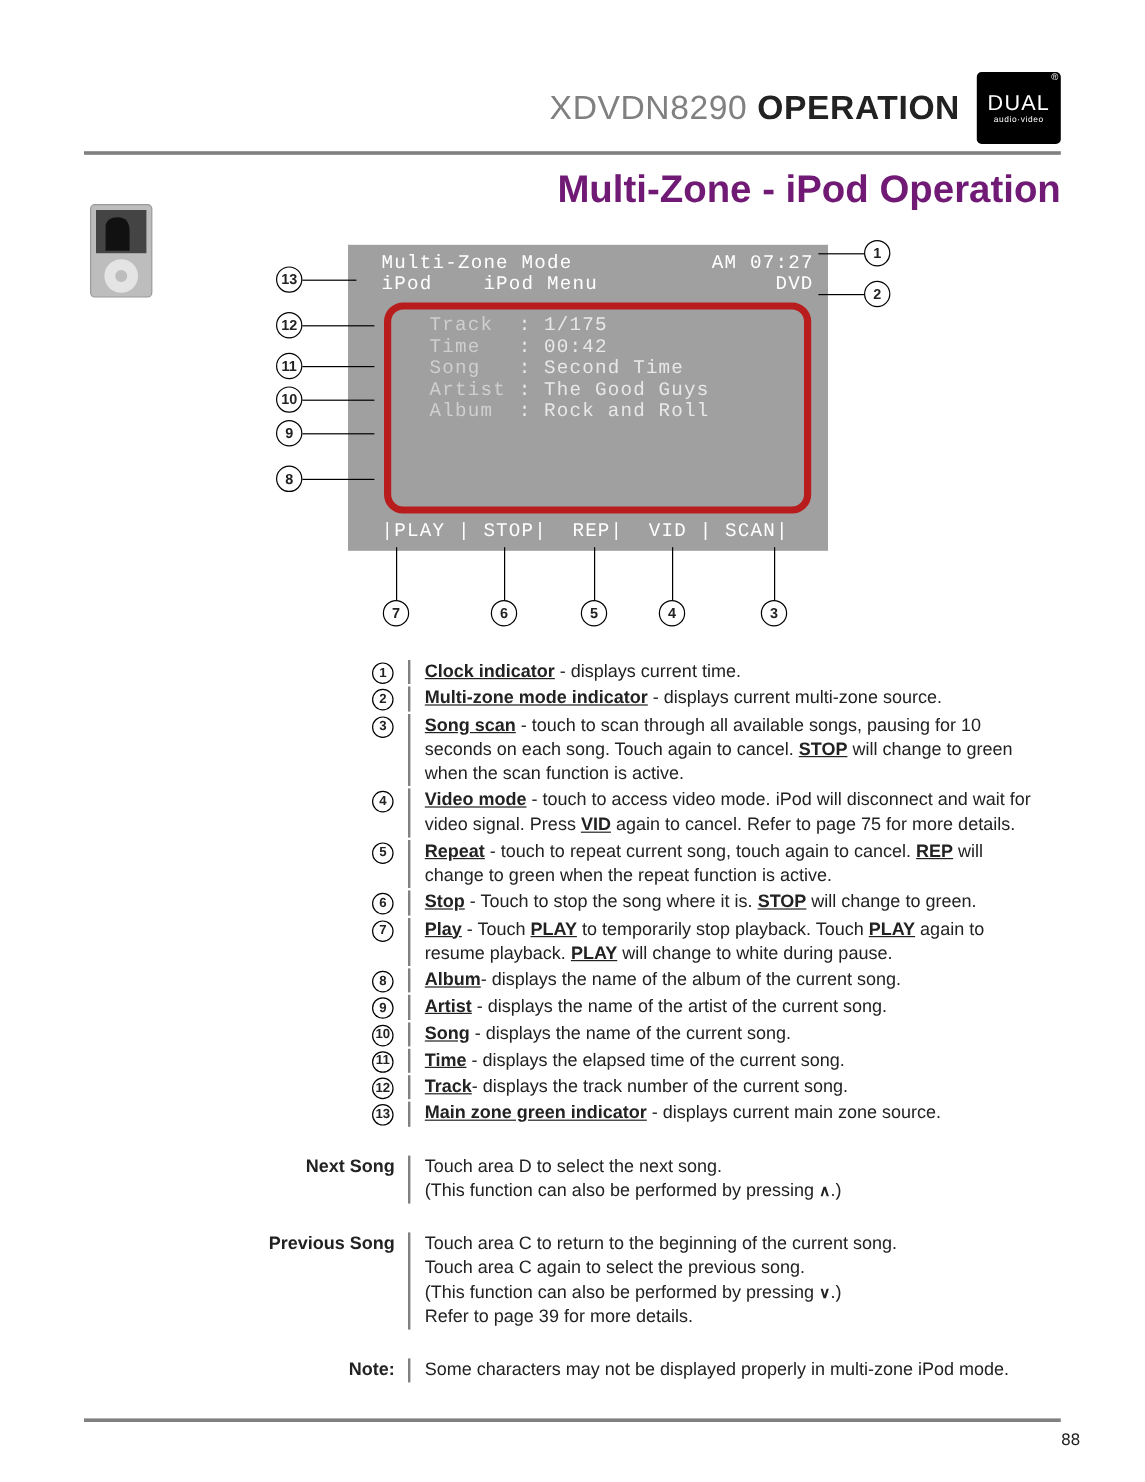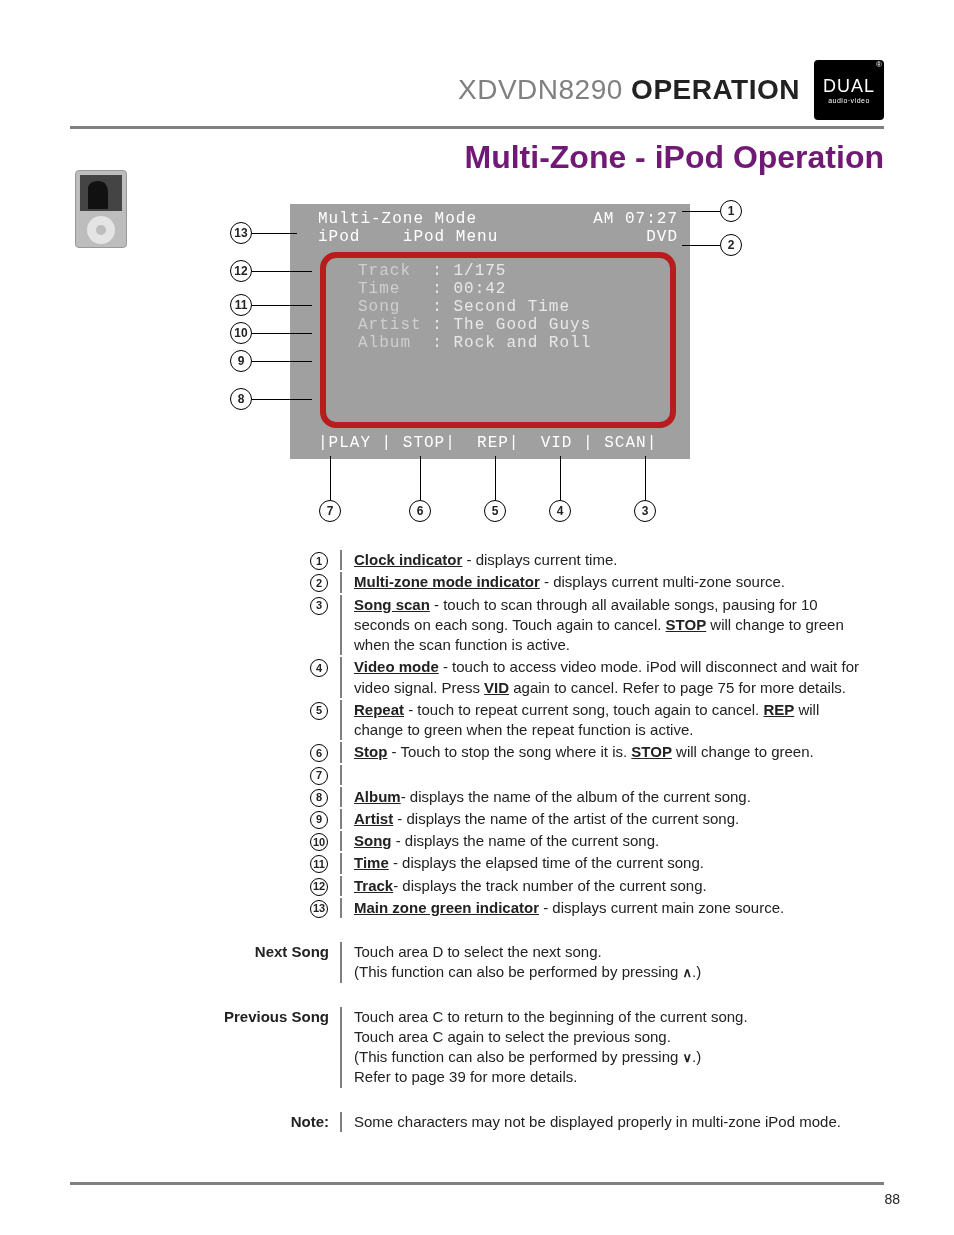--- a/index.html
+++ b/index.html
@@ -292,20 +292,21 @@
           <div class="legend-num">6</div>
         </div>
         <div class="divider"></div>
         <div class="txt"><b>Stop</b> - Touch to stop the song where it is. <b>STOP</b> will change to green.</div>
       </div>
       <div class="legend-row">
         <div class="numcol">
           <div class="legend-num">7</div>
         </div>
         <div class="divider"></div>
+        <div class="txt"><b>Play</b> - Touch <b>PLAY</b> to temporarily stop playback. Touch <b>PLAY</b> again to resume playback. <b>PLAY</b> will change to white during pause.</div>
       </div>
       <div class="legend-row">
         <div class="numcol">
           <div class="legend-num">8</div>
         </div>
         <div class="divider"></div>
         <div class="txt"><b>Album</b>- displays the name of the album of the current song.</div>
       </div>
       <div class="legend-row">
         <div class="numcol">

